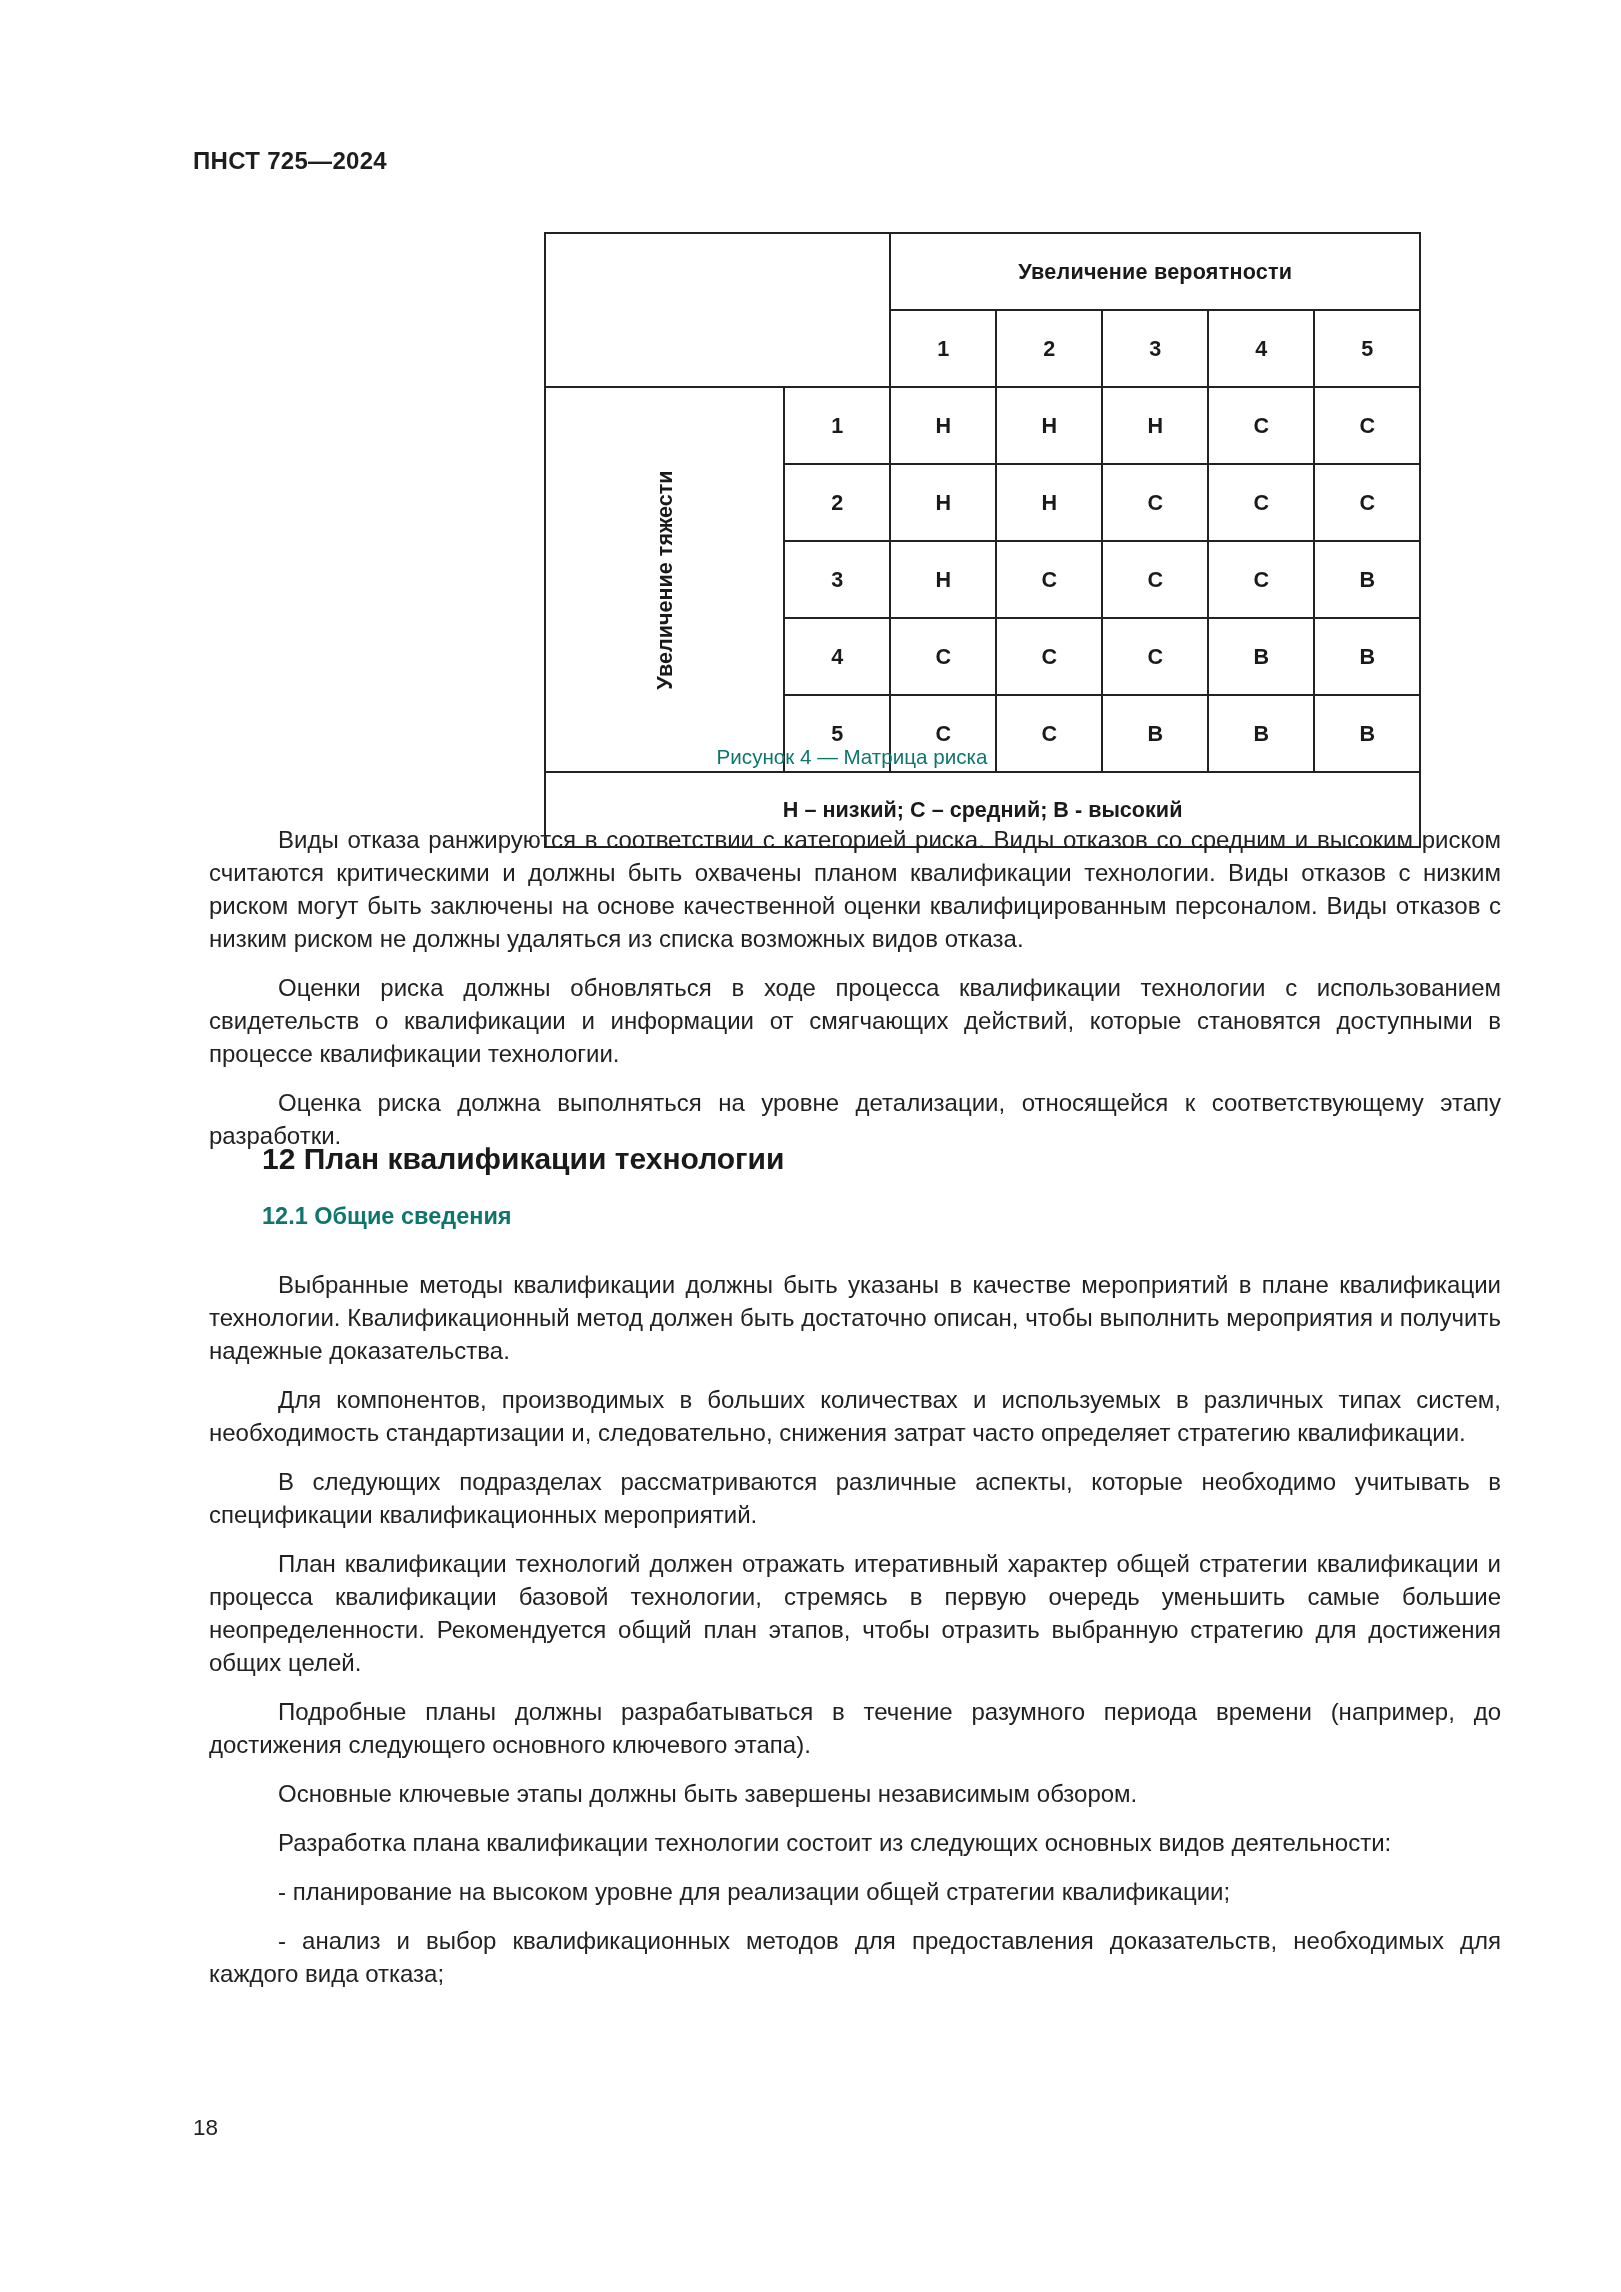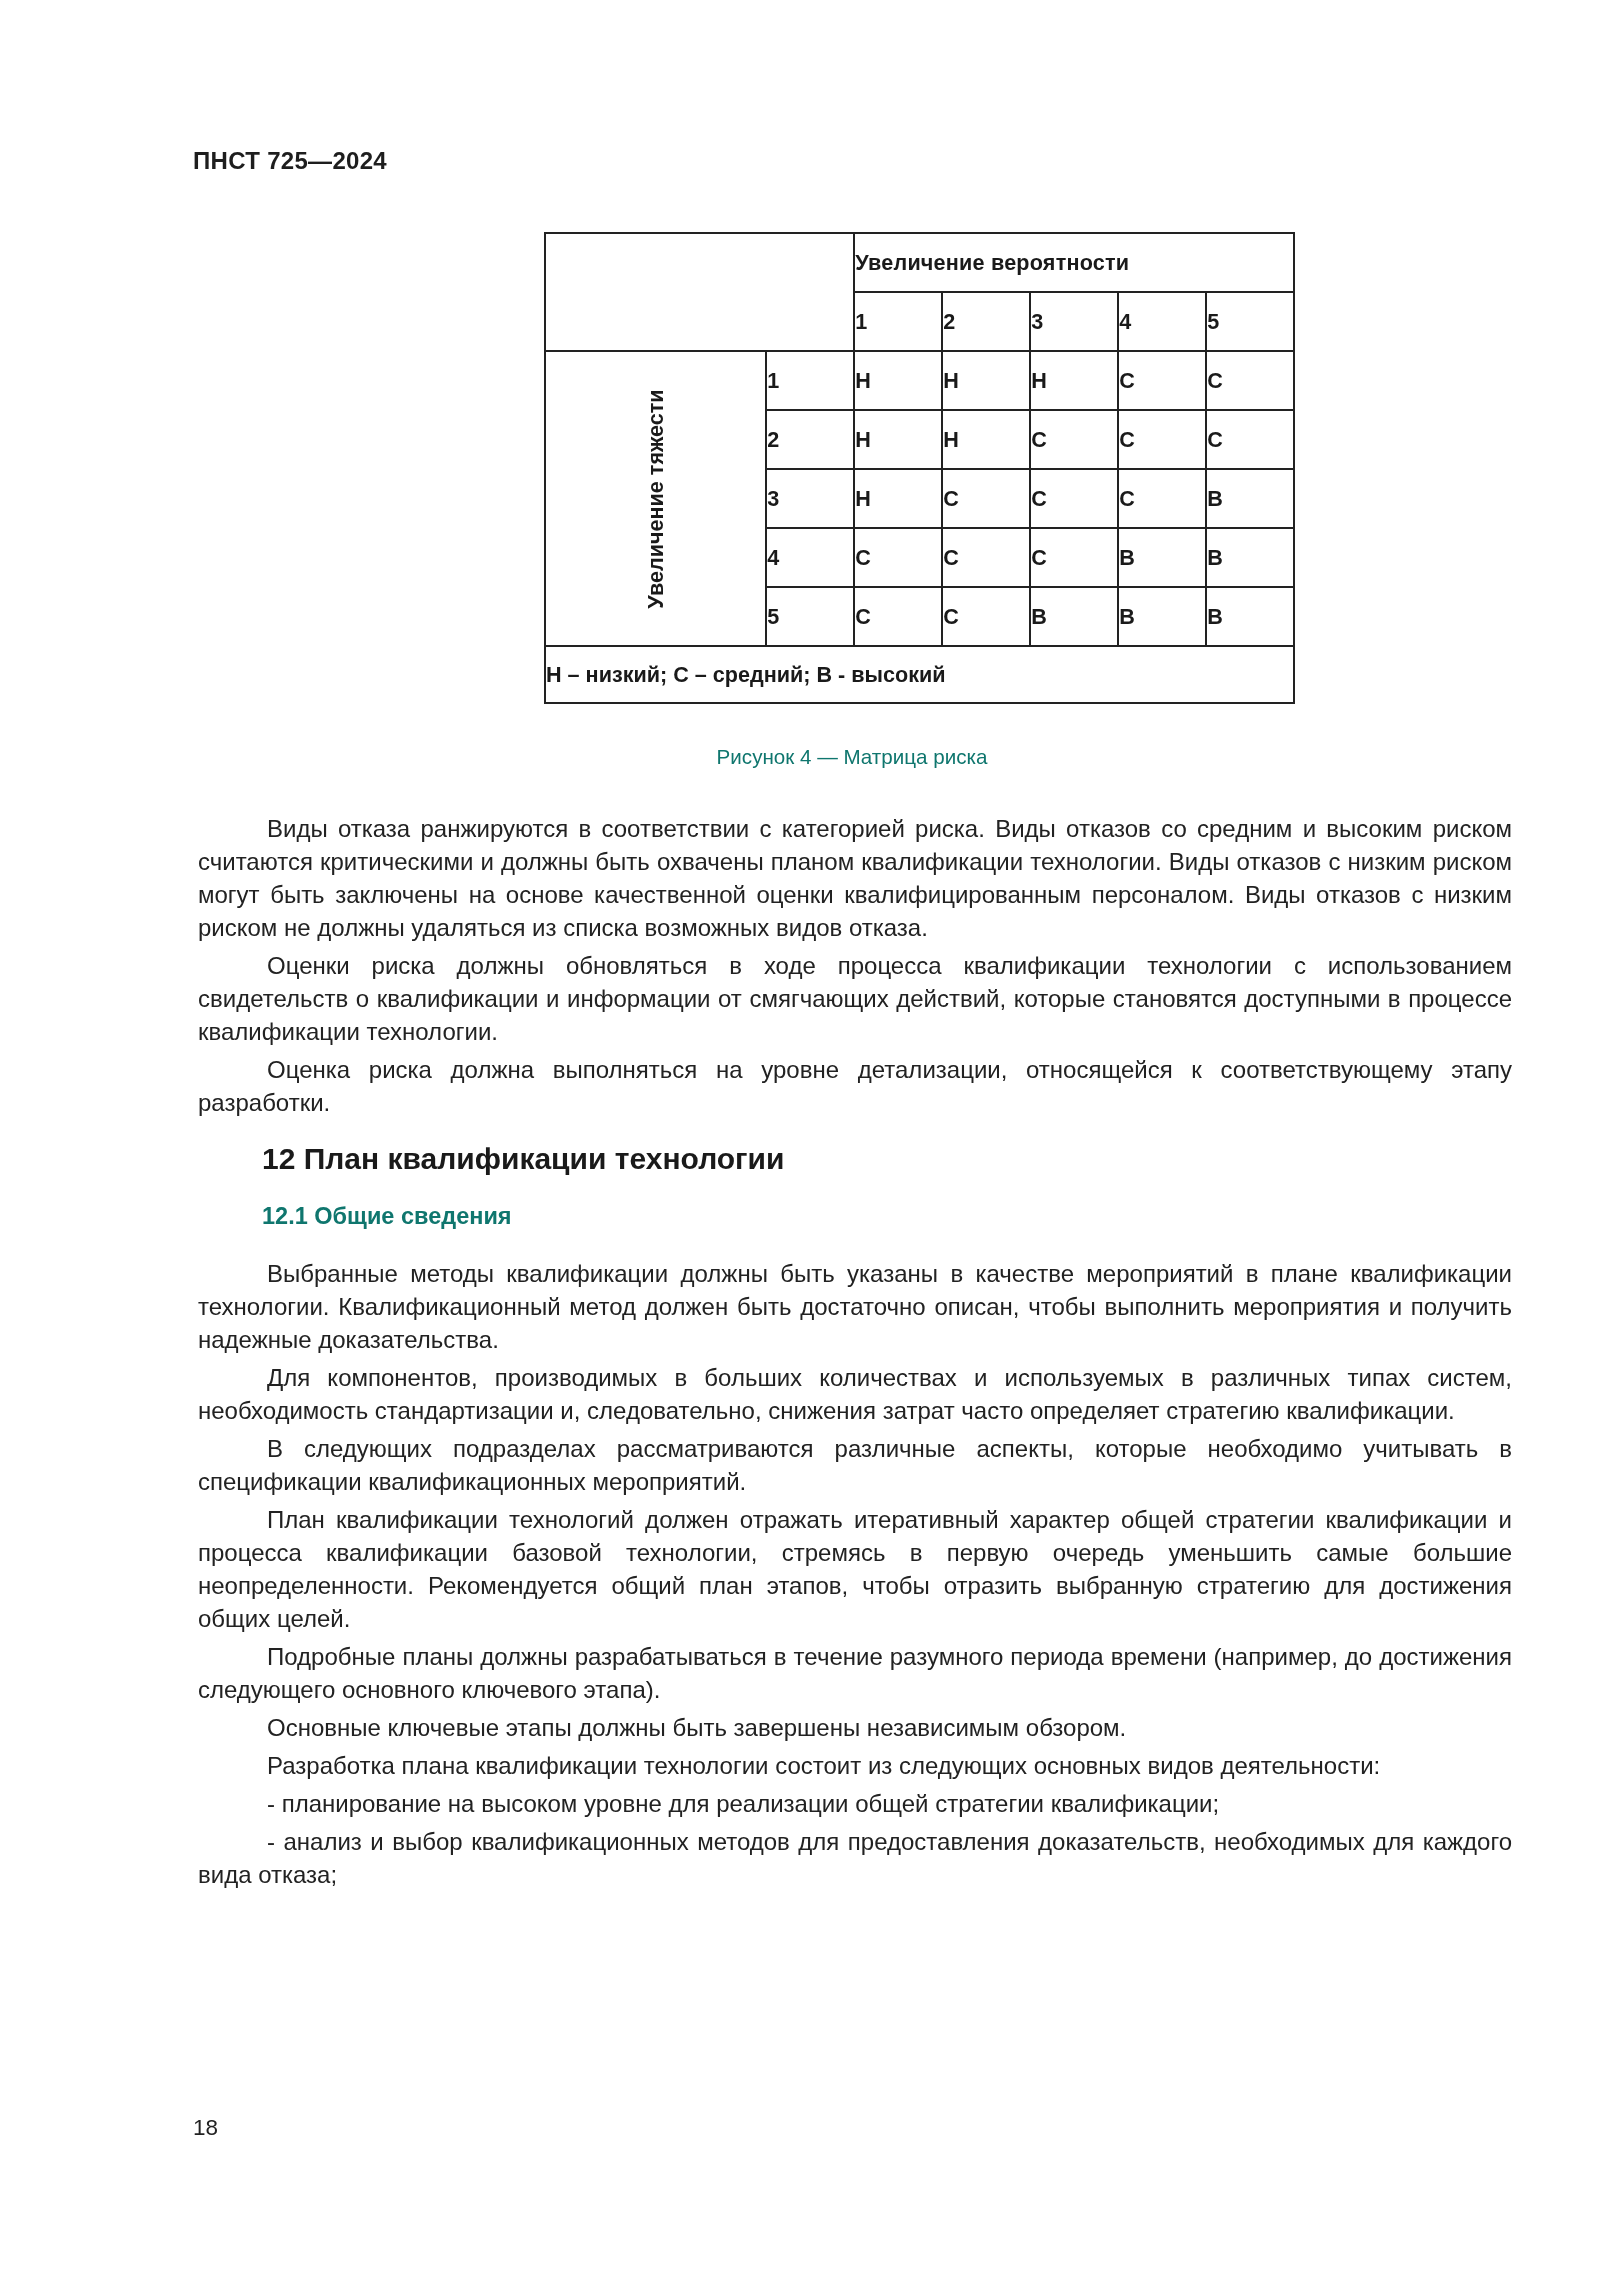--- a/index.html
+++ b/index.html
@@ -1,30 +1,30 @@
 <!DOCTYPE html>
 <html><head>
 <meta charset="utf-8">
 <style>
   html, body { margin: 0; padding: 0; background: #ffffff; }
   body { width: 1621px; height: 2293px; position: relative; overflow: hidden; color: #1e1e1e; font-family: "Liberation Sans", sans-serif; }
   .doc-code { position: absolute; left: 193px; top: 147px; font-weight: bold; font-size: 24px; letter-spacing: 0.3px; }
   .matrix { position: absolute; left: 544px; top: 232px; border-collapse: collapse; font-family: "Liberation Sans", sans-serif; font-weight: bold; font-size: 21.6px; color: #1a1a1a; }
-  .matrix td { border: 2.5px solid #222; vertical-align: middle; padding: 0; }
+  .matrix td { border: 2.5px solid #222; text-align: center; vertical-align: middle; padding: 9px; }
   .matrix .corner { width: 174px; }
   .matrix .prob-head { height: 57px; font-size: 21.6px; letter-spacing: 0.2px; }
   .matrix .col-num { width: 86px; height: 57px; }
   .matrix .sev-label { width: 86px; position: relative; }
   .matrix .sev-label span { display: inline-block; transform: rotate(-90deg); white-space: nowrap; font-size: 21.6px; }
   .matrix .row-num { width: 86px; height: 57px; }
   .matrix .cell { width: 86px; height: 57px; }
   .matrix .legend { height: 55px; font-size: 21.6px; }
   .caption { position: absolute; left: 544px; width: 616px; top: 745px; text-align: center; font-size: 20.6px; color: #0f766e; }
   .body-text { position: absolute; left: 193px; width: 1324px; font-size: 24px; line-height: 33px; text-align: justify; color: #222; transform-origin: left top; }
-  .body-text p { margin: 5px; text-indent: 69px; }
+  .body-text p { margin: 16px; text-indent: 69px; }
   .body-text p.list { text-indent: 69px; }
   .block1 { top: 807px; }
   .h-section { position: absolute; left: 262px; top: 1142px; font-size: 30px; font-weight: bold; color: #1a1a1a; }
   .h-sub { position: absolute; left: 262px; top: 1203px; font-size: 23.5px; font-weight: bold; color: #0f766e; }
   .block2 { top: 1252px; }
   .page-num { position: absolute; left: 193px; top: 2071px; font-size: 22.5px; color: #222; margin-top: 44px; }
 </style>
 </head>
 <body>
 

